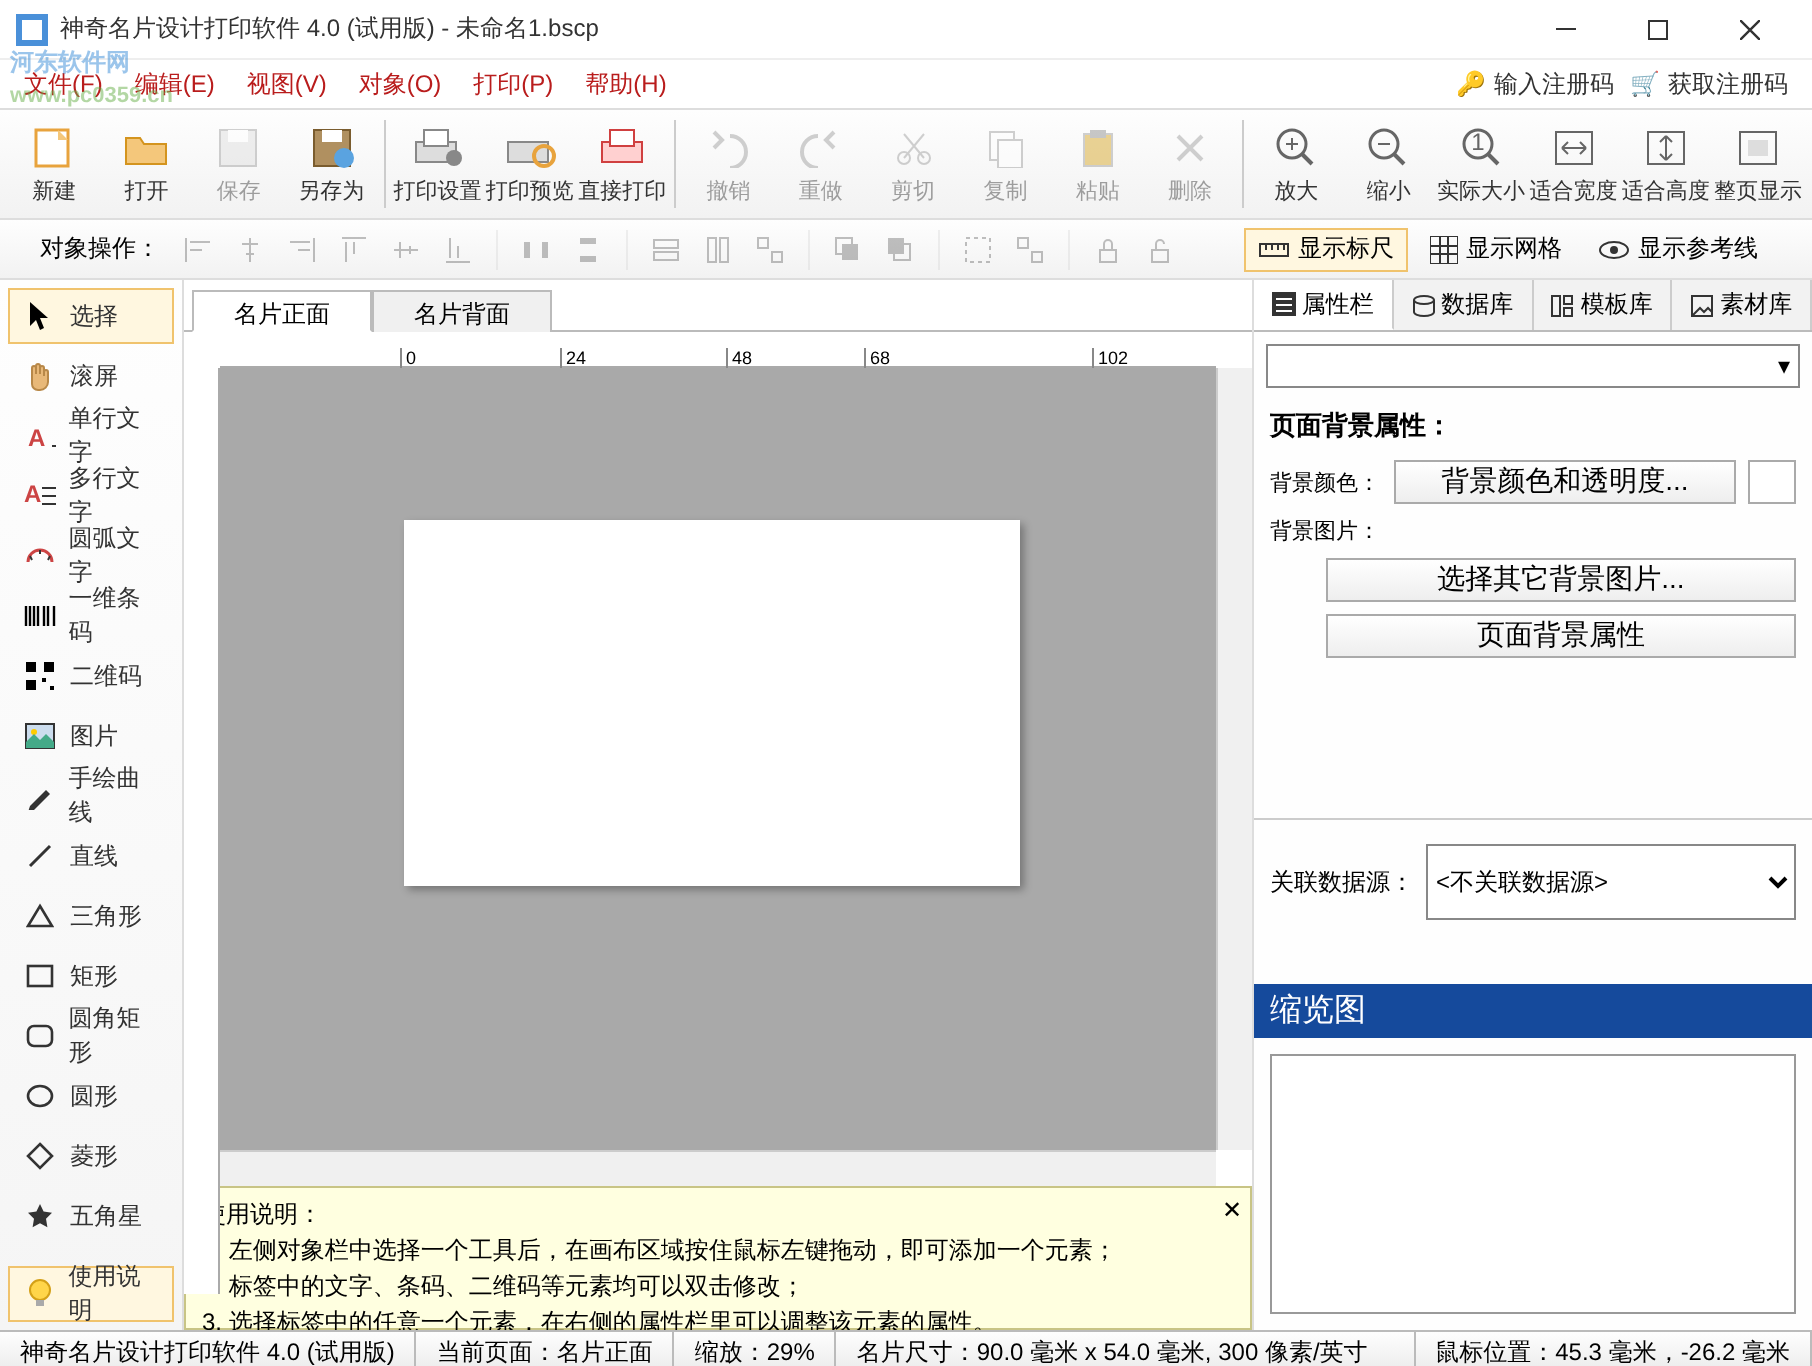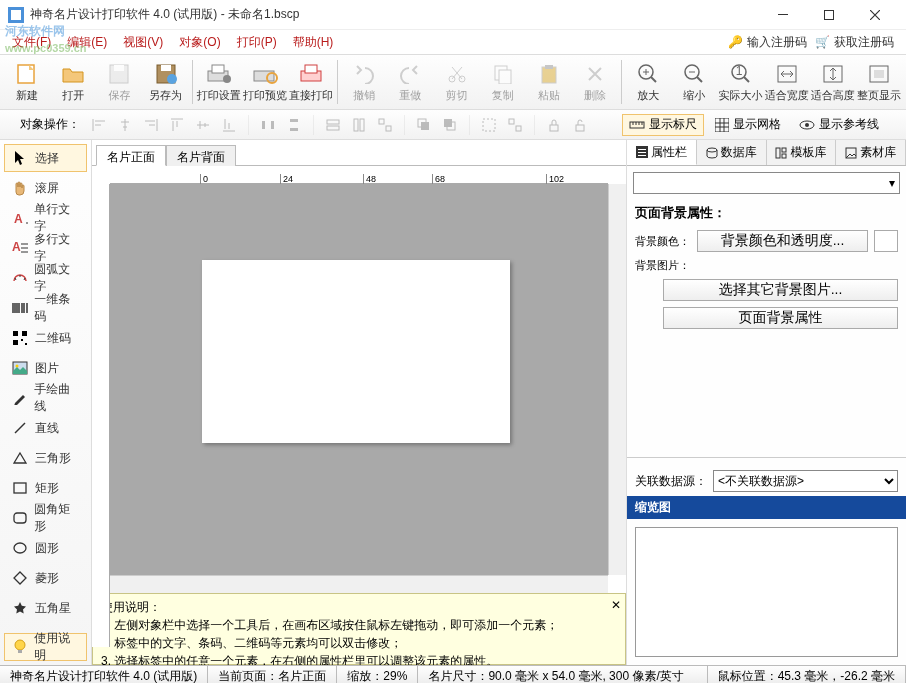--- a/index.html
+++ b/index.html
@@ -30,21 +30,21 @@
 .opbar .toggle { height: 22px; padding: 0 6px; display: flex; align-items: center; gap: 4px; border: 1px solid transparent; }
 .opbar .toggle.on { background: #fff7e0; border-color: #f0c36d; }
 .main { display: flex; height: 525px; }
 .leftbar { width: 92px; background: linear-gradient(#fefefe,#f5f5f5); border-right: 1px solid #ddd; padding: 4px; display: flex; flex-direction: column; gap: 2px; }
 .lbtn { display: flex; align-items: center; gap: 6px; padding: 4px 6px; height: 28px; border: 1px solid transparent; color: #333; }
 .lbtn.sel { background: #fff7e0; border-color: #f0c36d; }
 .lbtn .licon { width: 18px; height: 18px; display: flex; align-items: center; justify-content: center; }
 .lbtn.help { margin-top: auto; background: #fff7e0; border-color: #f0c36d; }
 .center { flex: 1; display: flex; flex-direction: column; background: #f5f5f5; }
 .tabs { height: 26px; display: flex; border-bottom: 1px solid #bbb; background: #fff; padding-left: 4px; padding-top: 4px; gap: 0; }
-.tab { padding: 3px 10px; border: 1px solid #bbb; border-bottom: none; background: #f0f0f0; position: relative; top: 1px; }
+.tab { padding: 3px 20px; border: 1px solid #bbb; border-bottom: none; background: #f0f0f0; position: relative; top: 1px; }
 .tab.active { background: #fff; border-bottom: 1px solid #fff; }
 .canvas-wrap { flex: 1; position: relative; background: #fff; overflow: hidden; }
 .hruler { position: absolute; top: 0; left: 18px; right: 18px; height: 18px; background: #fff; border-bottom: 1px solid #aaa; font-size: 9px; z-index:3; }
 .hruler .tick { position: absolute; top: 8px; border-left: 1px solid #888; font-size: 9px; padding-left: 2px; height: 10px; }
 .vruler { position: absolute; top: 18px; left: 0; bottom: 18px; width: 18px; background: #fff; border-right: 1px solid #aaa; z-index:3; }
 .canvas-area { position: absolute; top: 18px; left: 18px; right: 18px; bottom: 90px; background: #a9a9a9; }
 .card { position: absolute; top: 76px; left: 92px; width: 308px; height: 183px; background: #fff; box-shadow: 2px 2px 4px rgba(0,0,0,0.3); }
 .scrollbar-v { position: absolute; right: 0; top: 18px; bottom: 90px; width: 18px; background: #f0f0f0; border-left: 1px solid #ccc; }
 .scrollbar-h { position: absolute; left: 18px; right: 18px; bottom: 72px; height: 18px; background: #f0f0f0; border-top: 1px solid #ccc; }
 .hint { position: absolute; left: 0; right: 0; bottom: 0; height: 72px; background: #ffffe0; border: 1px solid #c8c485; padding: 4px 8px; font-size: 11px; line-height: 1.5; }
@@ -57,22 +57,22 @@
 .combo .arrow { margin-left: auto; }
 .section { margin: 4px 8px; }
 .section h3 { font-size: 13px; font-weight: bold; margin-bottom: 8px; }
 .row { display: flex; align-items: center; gap: 6px; margin-bottom: 6px; }
 .row .rlbl { width: 56px; font-size: 11px; }
 .row .rbtn { flex: 1; height: 22px; border: 1px solid #aaa; background: linear-gradient(#fff,#eee); display: flex; align-items: center; justify-content: center; font-size: 14px; }
 .row .swatch { width: 24px; height: 22px; border: 1px solid #aaa; background: #fff; }
 .row .rbtn.indent { margin-left: 28px; text-align: center; }
 .hr { height: 1px; background: #ccc; margin: 8px 0; }
 .assoc { display: flex; align-items: center; gap: 6px; padding: 4px 8px; }
-.assoc select { flex: 1; height: 22px; border: 1px solid #888; background: #fff; }
-.thumbhdr { background: #154a9c; color: #fff; padding: 3px 8px; font-size: 12px; font-weight: bold; }
+.assoc select { flex: 1; height: 38px; border: 1px solid #888; background: #fff; }
+.thumbhdr { background: #154a9c; color: #fff; padding: 3px 8px; font-size: 16px; font-weight: normal; margin-top: 28px; }
 .thumb { margin: 8px; height: 130px; border: 1px solid #999; background: #fff; }
 .status { height: 22px; border-top: 1px solid #bbb; background: linear-gradient(#fefefe,#eaeaea); display: flex; align-items: center; font-size: 11px; }
 .status .cell { padding: 0 10px; border-right: 1px solid #bbb; height: 100%; display: flex; align-items: center; }
 svg { display: block; }
 </style>
 </head>
 <body>
 
 <div class="watermark">
   <span>河东软件网</span>

